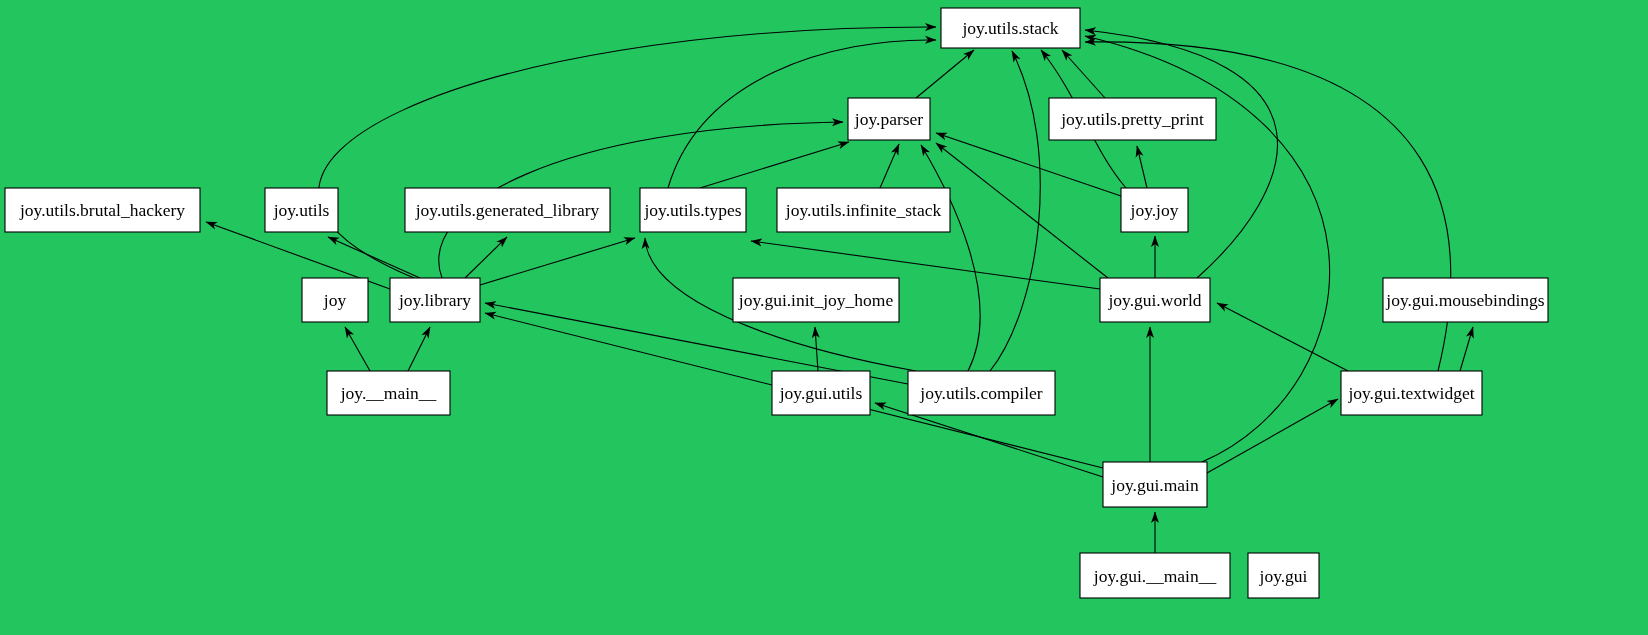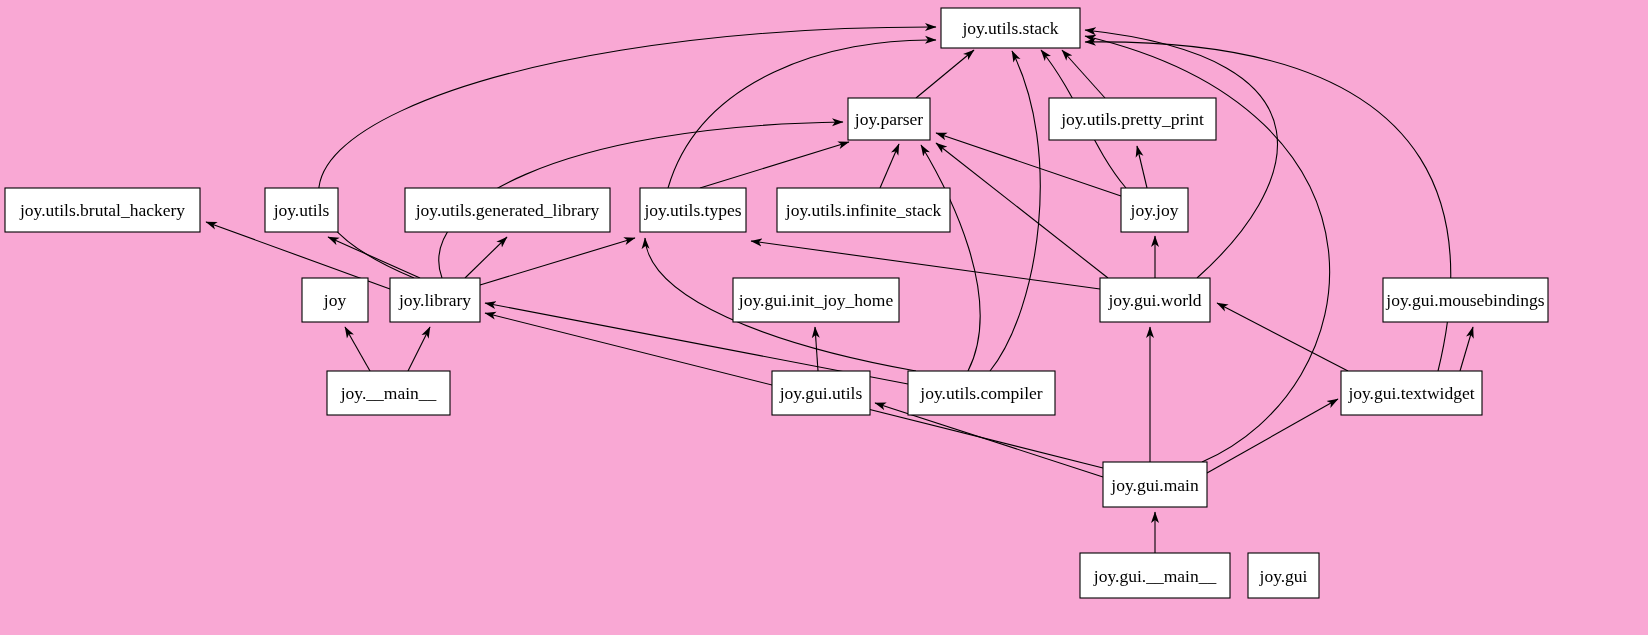--- a/index.html
+++ b/index.html
@@ -4,21 +4,21 @@
 <style>
   html, body {
     margin: 0;
     padding: 0;
     background: #ffffff;
   }
   .canvas-wrap {
     position: relative;
     width: 1648px;
     height: 635px;
-    background: #f9a8d4;
+    background: #22c55e;
     overflow: hidden;
   }
   svg text {
     font-family: "Liberation Serif", "DejaVu Serif", serif;
     font-size: 17.5px;
     fill: #000000;
   }
   svg .node-rect {
     fill: #ffffff;
     stroke: #000000;

